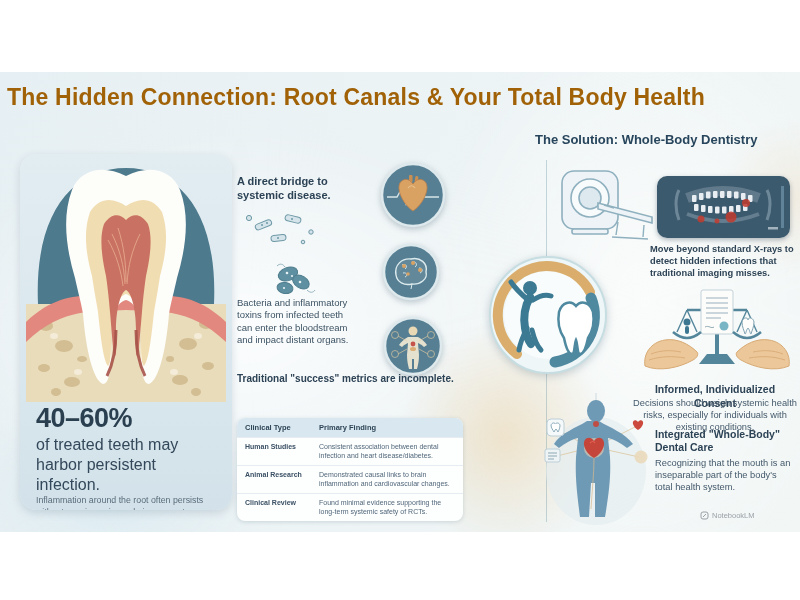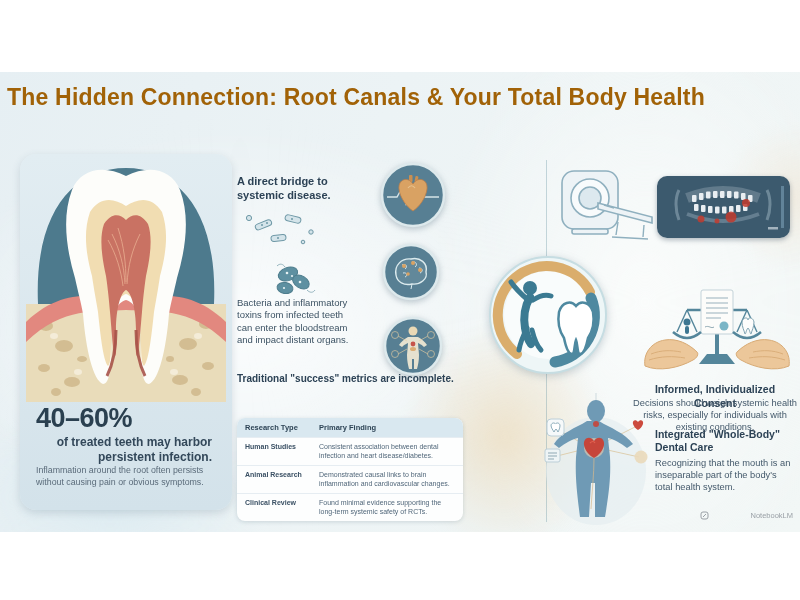--- a/index.html
+++ b/index.html
@@ -19,21 +19,21 @@
   .section-header{position:absolute;font-size:13px;font-weight:bold;color:#27455c;}
   .hdr-risk{left:42px;top:132px;}
   .hdr-solution{left:535px;top:132px;}
 
   .left-card{position:absolute;left:20px;top:154px;width:212px;height:356px;border-radius:16px;
           background:linear-gradient(180deg,#e2edf2 0%,#d3e2ea 100%);
           box-shadow:0 3px 8px rgba(60,90,110,.18);overflow:hidden;}
   .tooth-art{display:block;}
   .stat-block{padding:2px 14px 0 16px;}
   .stat-value{font-size:27px;font-weight:bold;color:#2a4050;letter-spacing:-.5px;line-height:1.05;}
-  .stat-label{font-size:12px;font-weight:bold;color:#33485a;line-height:1.25;margin-top:3px;width:176px;text-align:right;}
+  .stat-label{font-size:16px;font-weight:normal;color:#33485a;line-height:1.25;margin-top:3px;width:176px;}
   .stat-detail{font-size:8.8px;color:#5a6b7a;line-height:1.3;width:182px;}
 
   .txt{position:absolute;line-height:1.3;}
   .bridge-heading{left:237px;top:174px;width:112px;font-size:11px;font-weight:bold;color:#2c4255;}
   .bridge-body{left:237px;top:297px;width:118px;font-size:9.5px;color:#3c5263;}
   .metrics-block{left:237px;top:372px;width:240px;font-size:9.5px;color:#3c5263;}
   .metrics-heading{font-size:10px;font-weight:bold;color:#2c4255;white-space:nowrap;}
   .metrics-body{margin-top:1px;width:236px;}
 
   .research-table{position:absolute;left:237px;top:418px;width:226px;background:#fdfefe;
@@ -53,39 +53,40 @@
           box-shadow:0 2px 5px rgba(40,60,80,.35);}
   .imaging-text{left:650px;top:243px;width:150px;font-size:9.3px;color:#2e4456;font-weight:bold;}
   .consent-art{position:absolute;left:641px;top:284px;}
   .consent-heading{left:633px;top:383px;width:164px;text-align:center;font-size:10.5px;font-weight:bold;color:#2c4255;}
   .consent-body{left:633px;top:397px;width:164px;text-align:center;font-size:9.3px;color:#44596b;}
   .wholebody-art{position:absolute;left:541px;top:391px;}
   .integrated-heading{left:655px;top:428px;width:140px;font-size:10.5px;font-weight:bold;color:#2c4255;line-height:1.25;}
   .integrated-body{left:655px;top:457px;width:140px;font-size:9.3px;color:#44596b;}
 
   .watermark{position:absolute;left:700px;top:511px;width:93px;text-align:right;font-size:7.5px;
-          color:#9aa0a6;display:flex;align-items:center;justify-content:space-between;gap:3px;}
+          color:#9aa0a6;display:flex;align-items:center;justify-content:flex-start;gap:3px;}
 </style>
 </head>
 <body>
 
 <div class="canvas">
 
   <div class="infographic-bg">
     <div class="blob blob-white-sweep"></div>
     <div class="blob blob-white-right"></div>
     <div class="blob blob-cream-center"></div>
     <div class="blob blob-cream-right"></div>
     <div class="blob blob-blue-bl"></div>
   </div>
 
   <div class="divider-line"></div>
 
   <div class="page-title">The Hidden Connection: Root Canals &amp; Your Total Body Health</div>
 
+  <div class="section-header hdr-solution">The Solution: Whole-Body Dentistry</div>
 
   <div class="left-card">
     <svg class="tooth-art" width="212" height="248" viewBox="0 0 212 248">
       <path d="M18,150 C14,60 52,14 106,14 C160,14 198,60 194,150 L194,170 L18,170 Z" fill="#4d7a8d"></path>
       <rect x="6" y="150" width="200" height="98" fill="#e9dcba"></rect>
       <g fill="#d3bd92">
         <ellipse cx="26" cy="172" rx="7" ry="5"></ellipse>
           <ellipse cx="44" cy="192" rx="9" ry="6"></ellipse>
         <ellipse cx="24" cy="214" rx="6" ry="4"></ellipse>
           <ellipse cx="52" cy="228" rx="8" ry="5"></ellipse>
@@ -162,21 +163,21 @@
 
   <div class="txt bridge-body">Bacteria and inflammatory toxins from infected teeth can enter the bloodstream and impact distant organs.</div>
 
   <div class="txt metrics-block">
     <div class="metrics-heading">Traditional "success" metrics are incomplete.</div>
   </div>
 
   <table class="research-table">
     <thead>
       <tr>
-        <th>Research Type</th>
+        <th>Clinical Type</th>
         <th>Primary Finding</th>
       </tr>
     </thead>
     <tbody>
       <tr>
         <td class="rtype">Human Studies</td>
         <td>Consistent association between dental infection and heart disease/diabetes.</td>
       </tr>
       <tr>
         <td class="rtype">Animal Research</td>
@@ -298,20 +299,21 @@
     <g fill="#c23b2e" opacity=".85">
       <circle cx="44" cy="43" r="3.5"></circle>
         <circle cx="74" cy="41" r="5.5"></circle>
         <circle cx="89" cy="27" r="4"></circle>
         <circle cx="60" cy="45" r="2.5"></circle>
     </g>
     <rect x="124" y="10" width="3" height="42" fill="#7fa6bd" opacity=".55"></rect>
     <rect x="111" y="51" width="10" height="2.5" fill="#cfd9df" opacity=".7"></rect>
   </svg>
 
+  <div class="txt imaging-text">Move beyond standard X-rays to detect hidden infections that traditional imaging misses.</div>
 
   <svg class="consent-art" width="152" height="97" viewBox="0 0 152 97">
     <path d="M46,26 L106,26" stroke="#54869b" stroke-width="2.5"></path>
     <rect x="74" y="26" width="4" height="46" rx="1" fill="#54869b"></rect>
     <path d="M58,80 L94,80 L86,70 L66,70 Z" fill="#54869b"></path>
     <rect x="60" y="6" width="32" height="44" rx="2" fill="#fcfcfa" stroke="#c3d2d9"></rect>
     <g stroke="#a8bcc6" stroke-width="1.2">
       <path d="M65,14 H87"></path>
         <path d="M65,19 H87"></path>
         <path d="M65,24 H87"></path>

